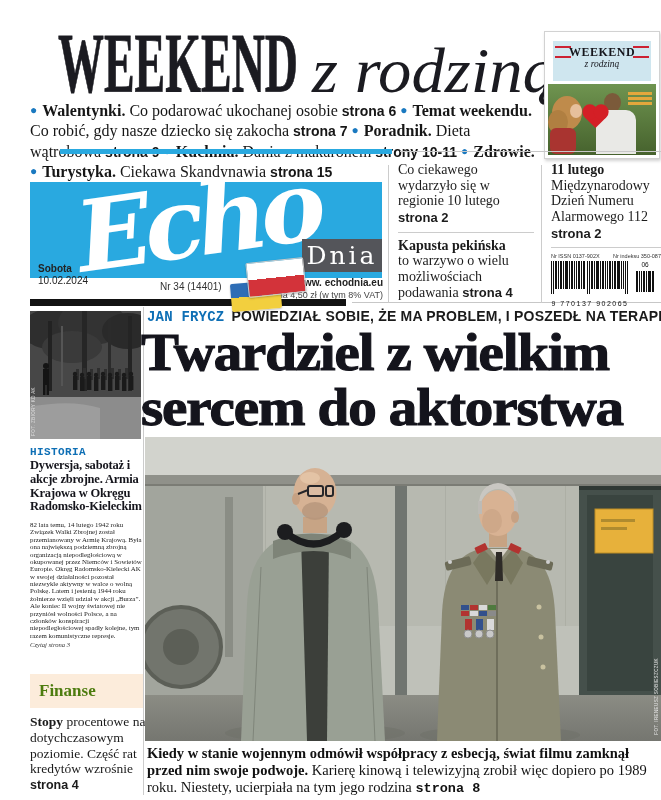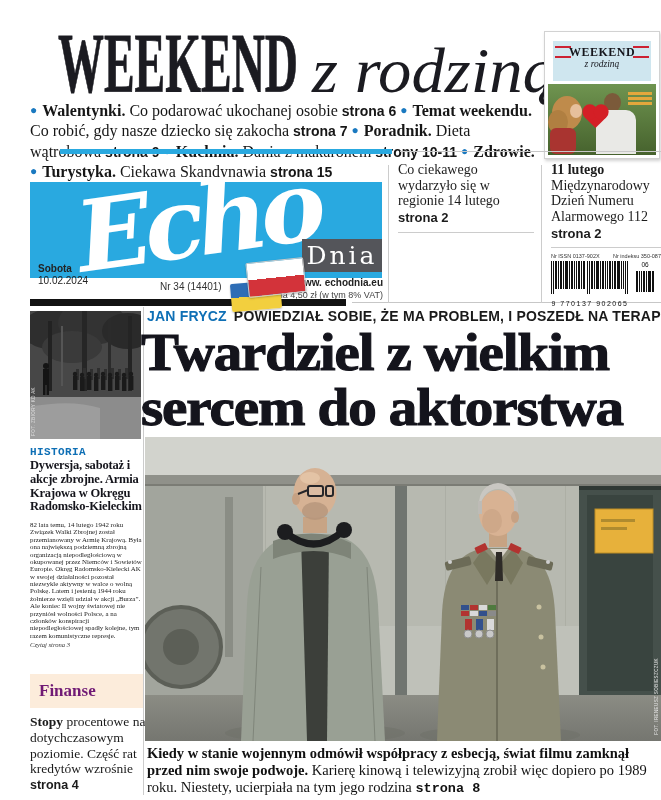--- a/index.html
+++ b/index.html
@@ -74,39 +74,39 @@
   .barcode-wrap{display:flex;align-items:flex-start;gap:7px;}
   .bc-digits{font-family:"Liberation Sans","DejaVu Sans",sans-serif;font-size:7px;letter-spacing:1.5px;
              text-align:center;margin-top:1px;color:#111;}
   .bc-small{display:flex;flex-direction:column;align-items:center;}
   .bc-small .bc-num{font-family:"Liberation Sans","DejaVu Sans",sans-serif;font-size:6.5px;color:#111;}
 
   
   .vdiv3{left:143px;top:307px;height:488px;}
   .kicker{left:147px;top:308px;font-family:"Liberation Sans","DejaVu Sans",sans-serif;
           font-weight:bold;font-size:14px;letter-spacing:.2px;color:#1a1a1a;white-space:nowrap;}
-  .kicker .name{color:#0e6fb5;margin-right:7px;}
+  .kicker .name{color:#0e6fb5;margin-right:7px;font-family:Liberation Mono, monospace;}
   #headline-svg{left:141px;top:329px;}
 
   
   .bw-photo{left:30px;top:311px;width:111px;height:128px;}
   .vcredit{position:absolute;writing-mode:vertical-rl;transform:rotate(180deg);
            font-family:"Liberation Sans","DejaVu Sans",sans-serif;font-size:4.5px;
            letter-spacing:.4px;color:#ddd;}
   .bw-credit{left:1px;bottom:3px;}
   .mp-credit{right:2px;bottom:6px;color:#e4e4e4;}
   .historia-label{left:30px;top:446px;font-family:Liberation Mono, monospace;
                   font-weight:bold;font-size:11px;color:#0e6fb5;letter-spacing:.4px;}
   .historia-head{left:30px;top:459px;width:118px;font-weight:bold;font-size:12.5px;line-height:1.1;
                  letter-spacing:-.2px;color:#15151c;}
   .historia-body{left:30px;top:521px;width:113px;font-size:6.9px;line-height:1.07;color:#222;}
   .read-more{font-style:italic;font-size:6.6px;color:#333;margin-top:2px;}
   .finanse-box{left:30px;top:674px;width:113px;height:34px;background:#fcecdb;
                display:flex;align-items:center;}
-  .finanse-box b{font-size:17px;color:#701a75;padding-left:9px;}
+  .finanse-box b{font-size:17px;color:#4d7c0f;padding-left:9px;}
   .stopy{left:30px;top:714px;width:116px;font-size:13.5px;line-height:1.17;color:#1b1b1b;}
   .stopy .pg{font-family:"Liberation Sans","DejaVu Sans",sans-serif;font-weight:bold;font-size:12.5px;}
 
   
   .main-photo{left:145px;top:437px;width:516px;height:304px;overflow:hidden;}
   .caption{left:147px;top:745px;width:500px;font-size:14.5px;line-height:1.17;color:#111;}
   .cap-bold{font-weight:bold;}
   .cap-page{font-family:Liberation Mono, monospace;font-weight:bold;font-size:13.5px;}
 </style>
 </head>
@@ -164,23 +164,28 @@
     <b>www. echodnia.eu</b><br>
     <span class="price">Cena 4,50 zł (w tym 8% VAT)</span>
   </div>
   <div class="abs blackbar"></div>
   <div class="abs rule-gray2"></div>
 
   <div class="abs vdiv vdiv1"></div>
   <div class="abs vdiv vdiv2"></div>
 
   <div class="abs infocol colA">
-    <div>Co ciekawego wydarzyło się w regionie 14 lutego</div>
+    <div>Co ciekawego wydarzyło się w regionie 10 lutego</div>
     <div class="col-page">strona 2</div>
     <div class="col-div"></div>
+    <div class="col-title">Kapusta pekińska</div>
+    <div>
+      <span>to warzywo o wielu możliwościach podawania</span>
+      <span class="pg-inline">strona 4</span>
+    </div>
   </div>
 
   <div class="abs infocol colB">
     <div class="col-title">11 lutego</div>
     <div>Międzynarodowy Dzień Numeru Alarmowego 112</div>
     <div class="col-page">strona 2</div>
     <div class="col-div"></div>
     <div class="tiny-row">
       <span>Nr ISSN 0137-902X</span>
       <span>Nr indeksu 350-087</span>

